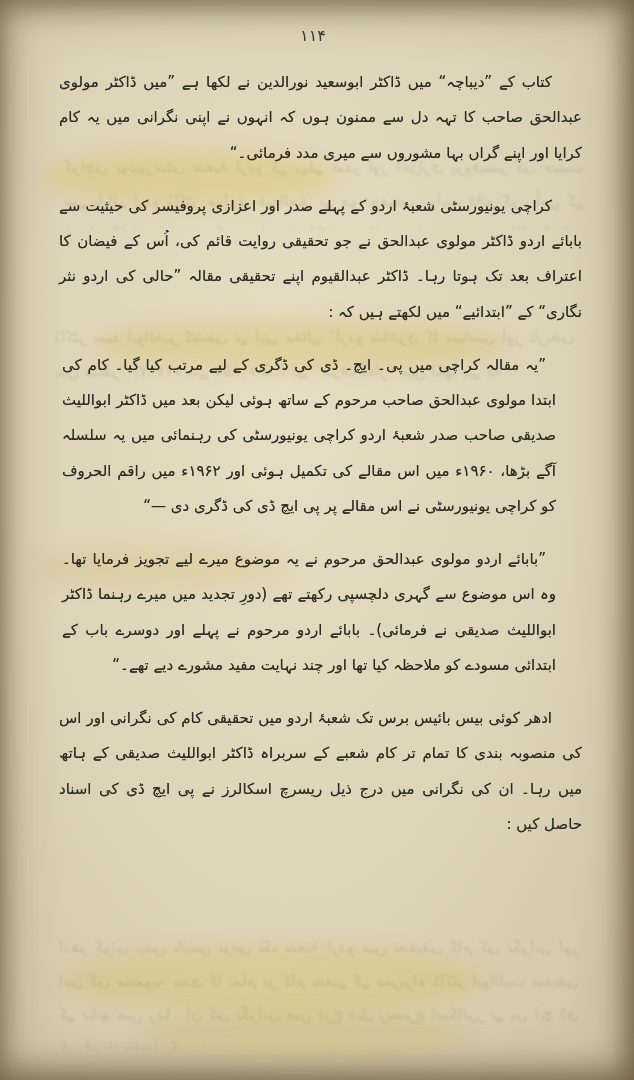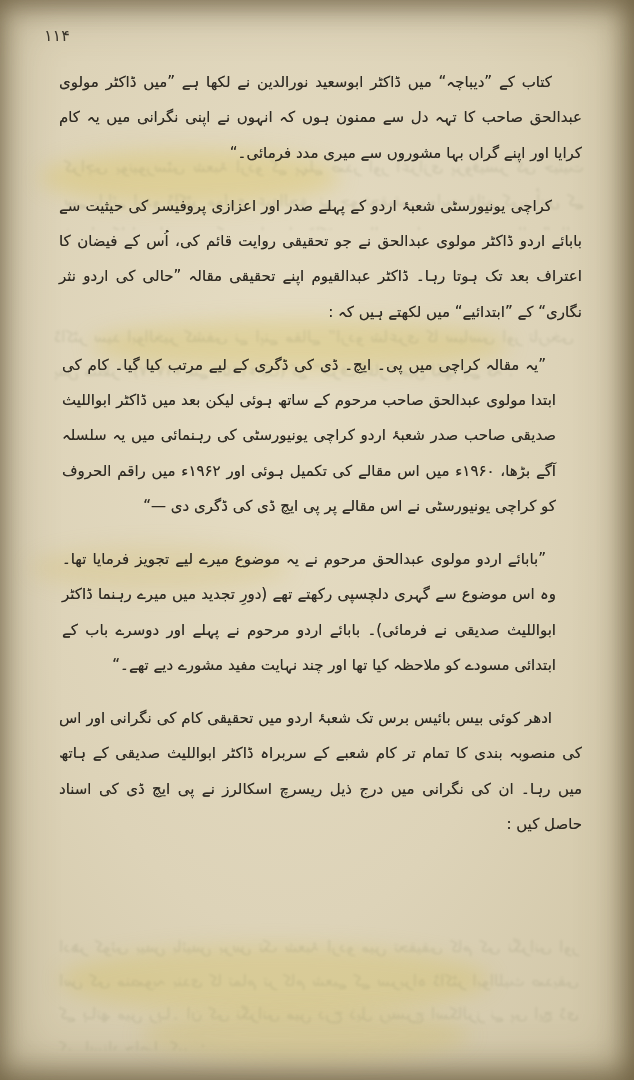--- a/index.html
+++ b/index.html
@@ -20,21 +20,21 @@
       radial-gradient(ellipse at 45% 38%, #e6ddc4 0%, #ddd3b8 55%, #cfc4a4 100%);
     box-shadow:
       inset 0 0 55px rgba(92, 76, 44, 0.45),
       inset -10px 0 24px rgba(80, 66, 38, 0.35),
       inset 0 -12px 26px rgba(80, 66, 38, 0.30),
       inset 0 10px 22px rgba(80, 66, 38, 0.28);
     padding: 26px 52px 20px 44px;
     color: #2e2a22;
   }
   .page-number {
-    text-align: left;
+    text-align: center;
     font-size: 16px;
     letter-spacing: 1px;
     color: #3a352b;
     margin-bottom: 20px;
   }
   .text-block {
     position: relative;
     z-index: 2;
   }
   p.para {

